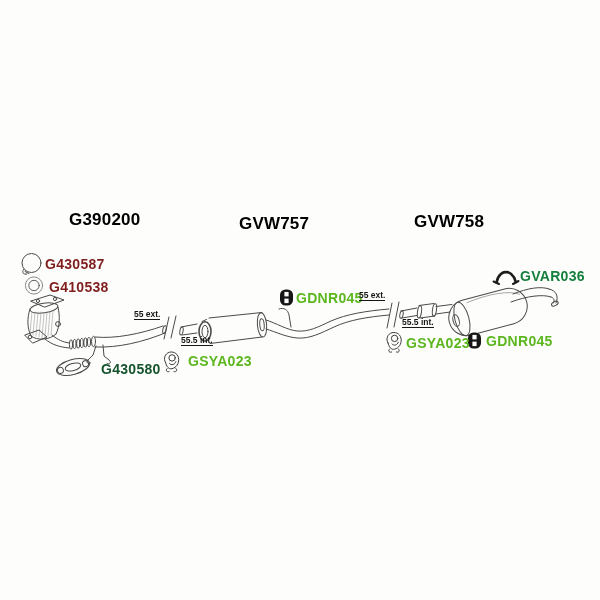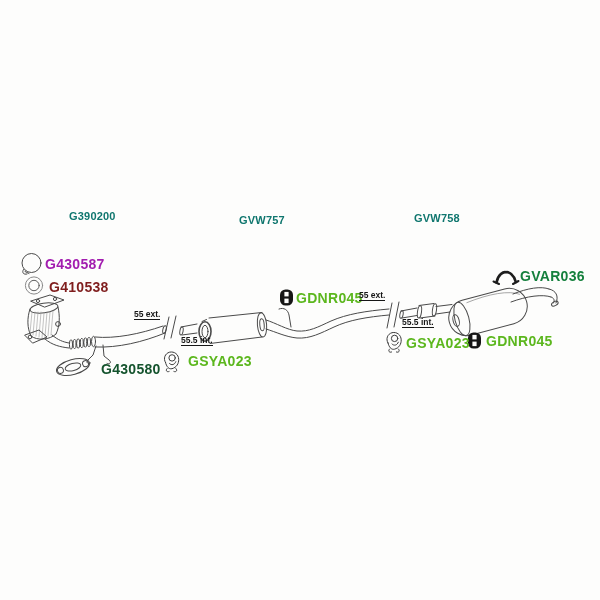--- a/index.html
+++ b/index.html
@@ -7,23 +7,23 @@
     width:600px;height:600px;
     background:#fdfdfc;
     font-family:"Liberation Sans", sans-serif;
     position:relative;
     overflow:hidden;
   }
   #stage{position:relative;width:600px;height:600px;}
   #artwork{position:absolute;left:0;top:0;}
   .hdr{
     position:absolute;
-    font-size:11px;
+    font-size:17px;
     font-weight:bold;
-    color:#0f766e;
+    color:#000000;
     letter-spacing:.2px;
     white-space:nowrap;
   }
   .plabel{
     position:absolute;
     font-size:14px;
     font-weight:bold;
     letter-spacing:.3px;
     white-space:nowrap;
     cursor:pointer;
@@ -196,21 +196,21 @@
       <path d="M496.5,282.5 C498,274.5 503.5,271.5 506,272.3 C508.5,271.5 514,274.5 515.8,282" stroke-width="2.6"></path>
       <path d="M493.5,281.5 L499,284" stroke-width="2"></path>
       <path d="M513,284 L518.5,281" stroke-width="2"></path>
     </g>
   </svg>
 
   <div class="hdr" style="left:69px;top:210px;">G390200</div>
   <div class="hdr" style="left:239px;top:214px;">GVW757</div>
   <div class="hdr" style="left:414px;top:212px;text-align:right;">GVW758</div>
 
-  <div class="plabel" style="left:45px;top:256px;color:#a21caf;">G430587</div>
+  <div class="plabel" style="left:45px;top:256px;color:#7f1d1d;">G430587</div>
   <div class="plabel" style="left:49px;top:279px;color:#7f1d1d;">G410538</div>
   <div class="plabel" style="left:101px;top:361px;color:#14532d;">G430580</div>
   <div class="plabel" style="left:188px;top:353px;color:#5cb71e;">GSYA023</div>
   <div class="plabel" style="left:296px;top:290px;color:#5cb71e;">GDNR045</div>
   <div class="plabel" style="left:520px;top:268px;color:#15803d;">GVAR036</div>
   <div class="plabel" style="left:406px;top:335px;color:#5cb71e;">GSYA023</div>
   <div class="plabel" style="left:486px;top:333px;color:#5cb71e;">GDNR045</div>
 
   <div class="dim" style="left:134px;top:309px;">55 ext.</div>
   <div class="dim" style="left:181px;top:335px;">55.5 int.</div>

